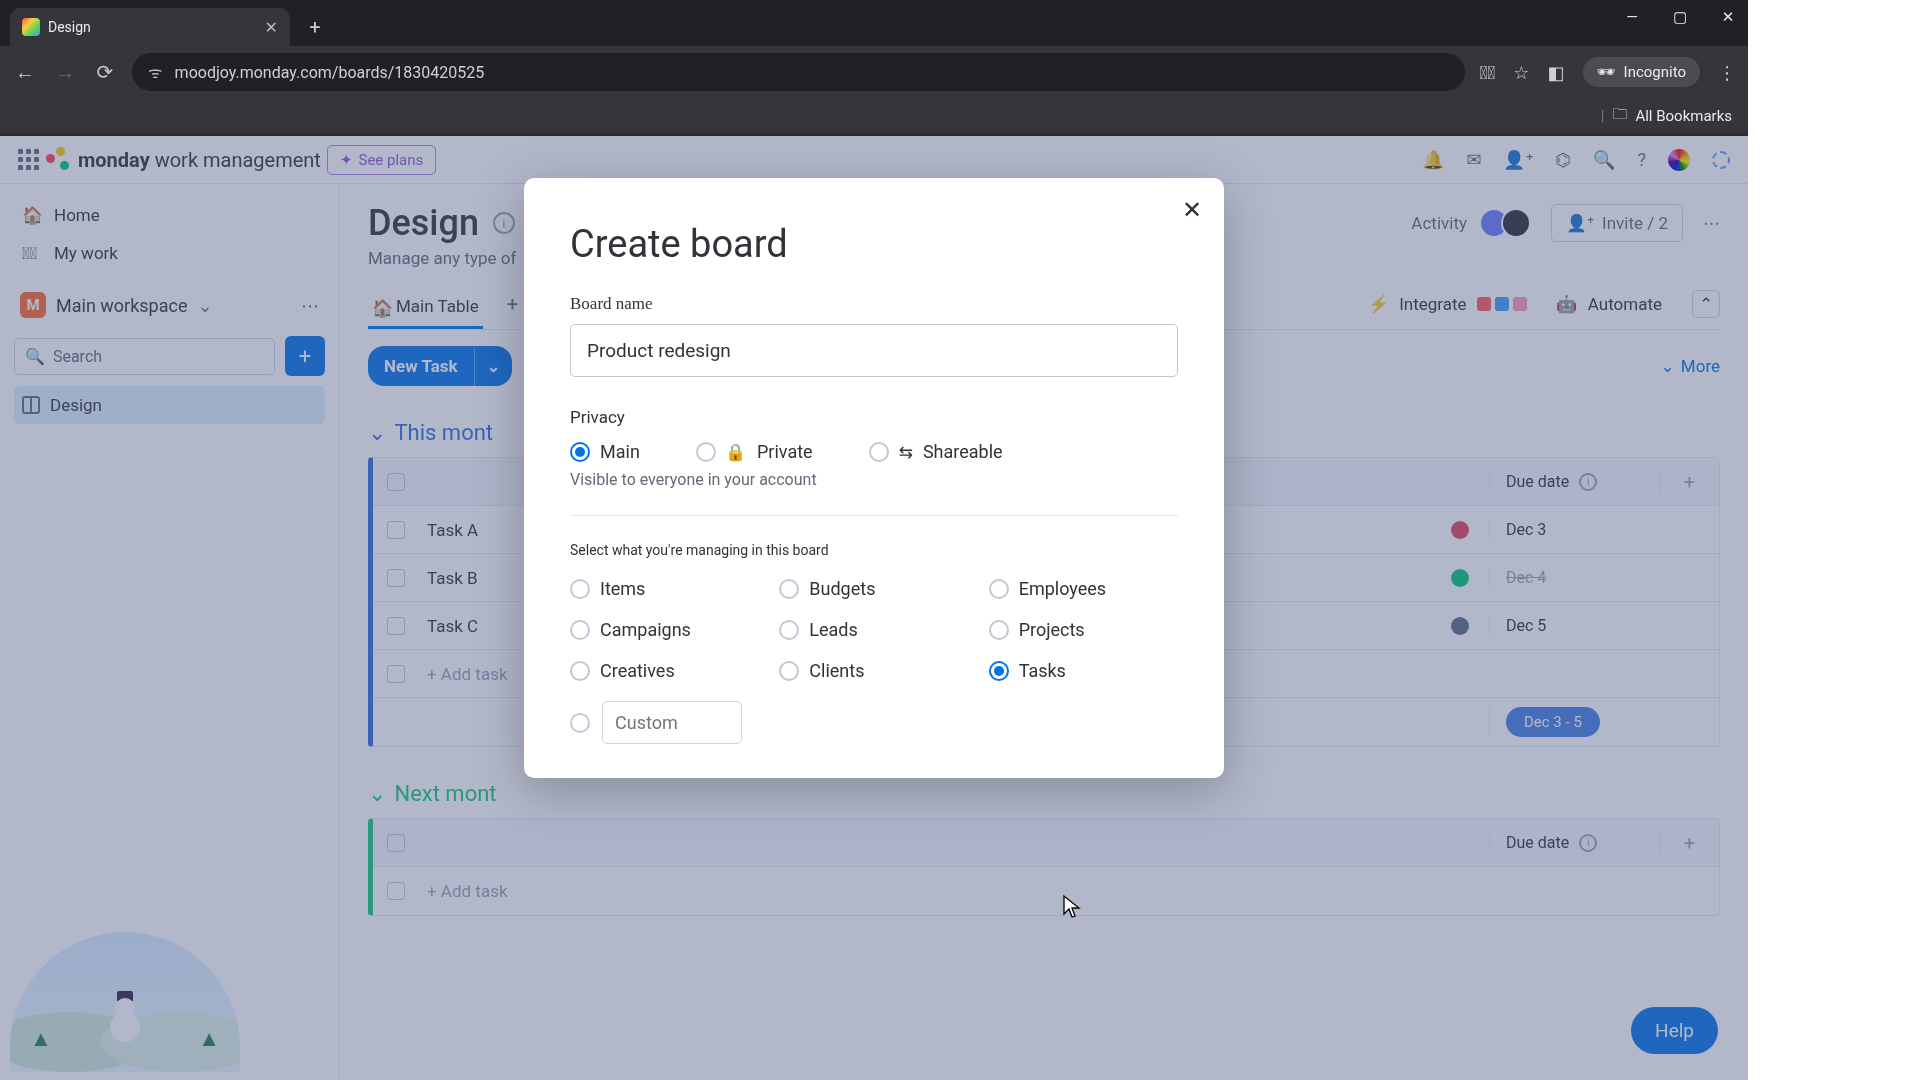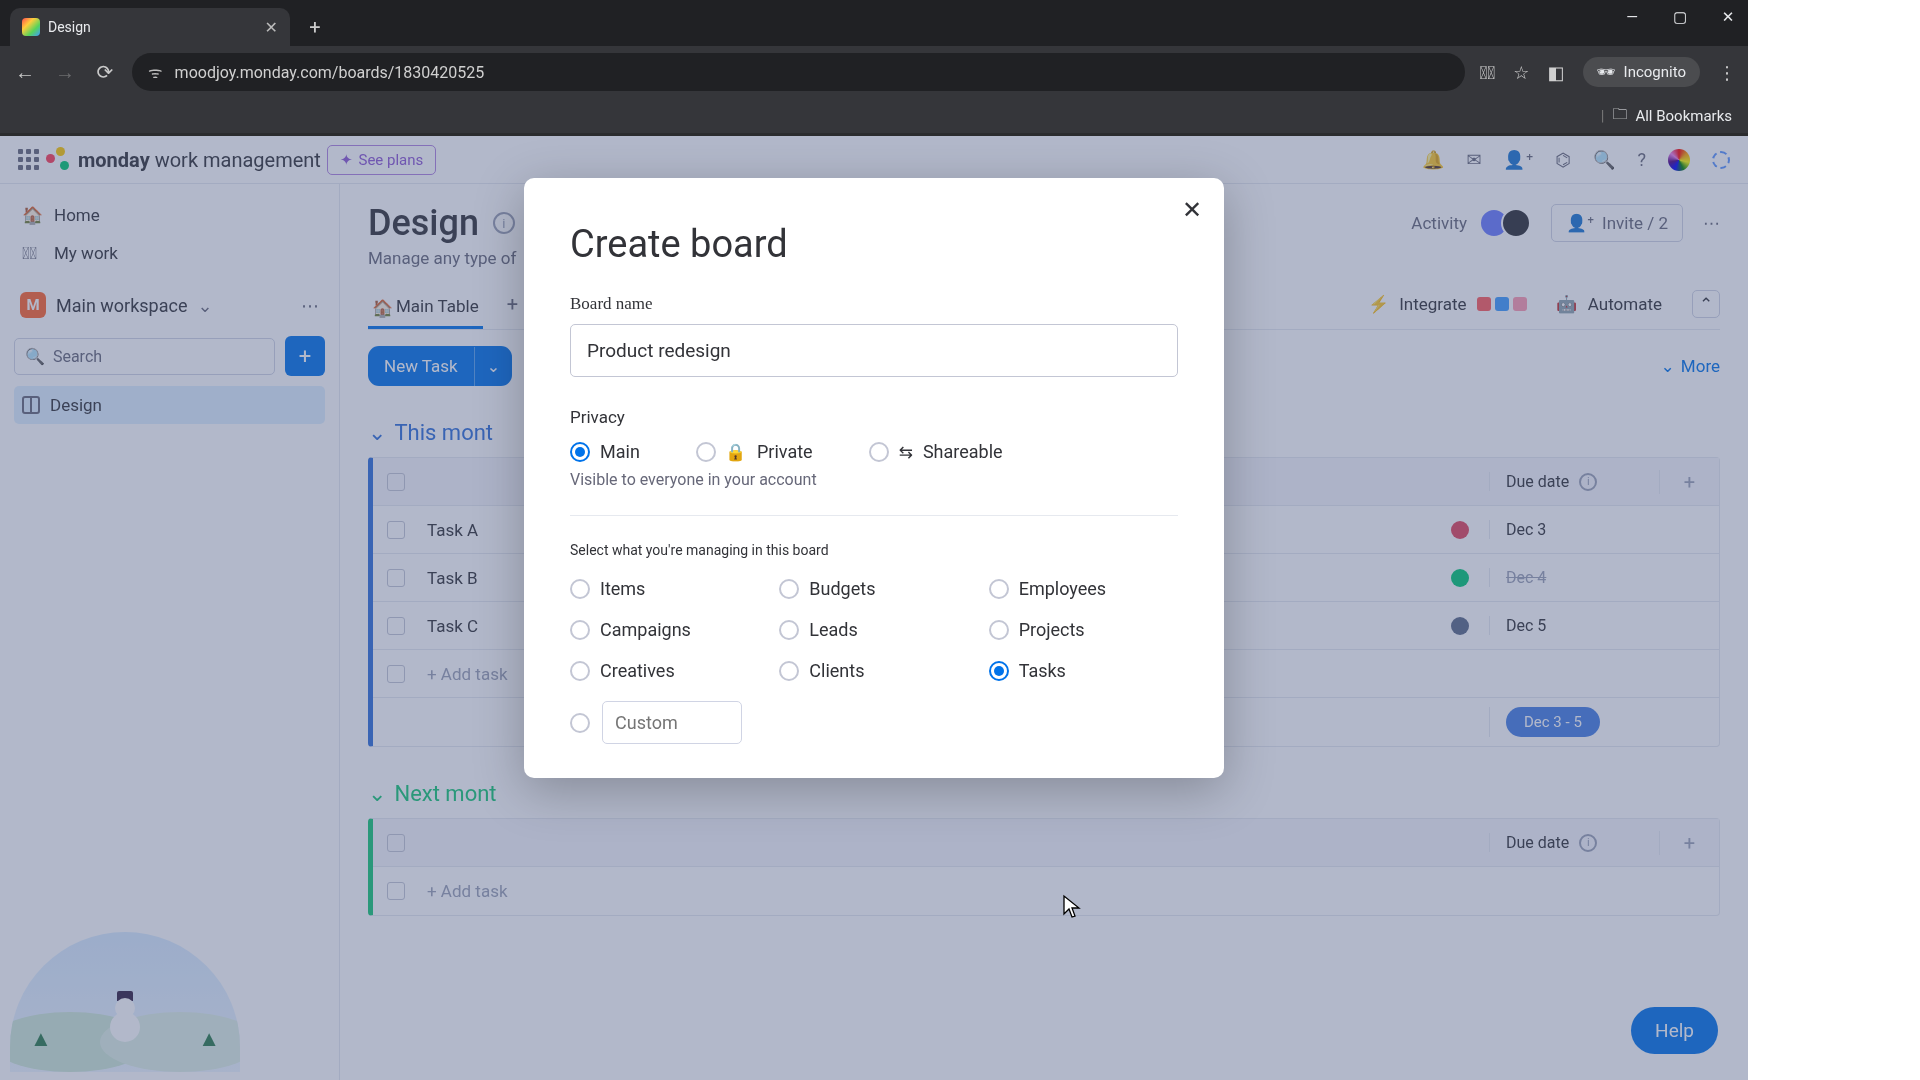--- a/index.html
+++ b/index.html
@@ -72,21 +72,21 @@
 .sub { color:#676879; font-size:17px; margin-top:4px; }
 .tabs-row { display:flex; align-items:center; gap:24px; margin-top:18px; border-bottom:1px solid #e6e9ef; }
 .tab-item { display:flex; align-items:center; gap:8px; padding:10px 4px; font-size:17px; color:#323338; }
 .tab-item.active { border-bottom:3px solid #0073ea; }
 .house-ic { width:16px; height:16px; color:#676879; }
 .tabs-right { margin-left:auto; display:flex; align-items:center; gap:30px; color:#323338; font-size:17px; padding-bottom:8px;}
 .int-sw { display:flex; gap:4px; } .int-sw span{ width:14px; height:14px; border-radius:3px; }
 .chev-box { width:28px; height:28px; border:1px solid #d0d4e4; border-radius:5px; display:flex; align-items:center; justify-content:center; }
 
 .toolbelt { display:flex; align-items:center; gap:16px; margin-top:16px; }
-.newtask-btn { background:#0073ea; color:#fff; border-radius:11px; display:flex; align-items:center; }
+.newtask-btn { background:#0073ea; color:#fff; border-radius:16px; display:flex; align-items:center;font-weight:bold; }
 .newtask-btn .lbl { padding:10px 16px; font-size:17px; }
 .newtask-btn .drp { padding:10px 12px; border-left:1px solid rgba(255,255,255,.35); }
 .more-link { color:#0073ea; font-size:17px; margin-left:auto; display:flex; gap:6px; align-items:center; }
 
 .group-title { color:#2f6fd9; font-size:22px; margin-top:34px; display:flex; align-items:center; gap:8px; }
 .table { margin-top:12px; border:1px solid #e6e9ef; border-radius:4px; border-left:5px solid #2f6fd9;}
 .table.green { border-left-color:#16c875; }
 .trow { display:flex; align-items:center; height:48px; border-bottom:1px solid #e6e9ef; }
 .trow:last-child { border-bottom:none; }
 .cb-cell { width:46px; display:flex; justify-content:center; }

